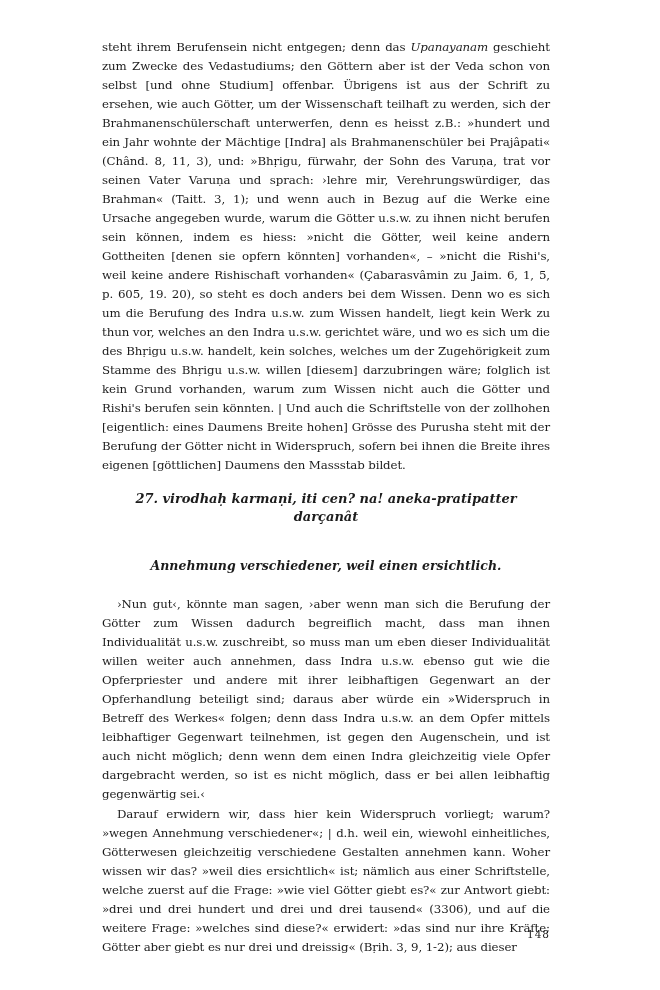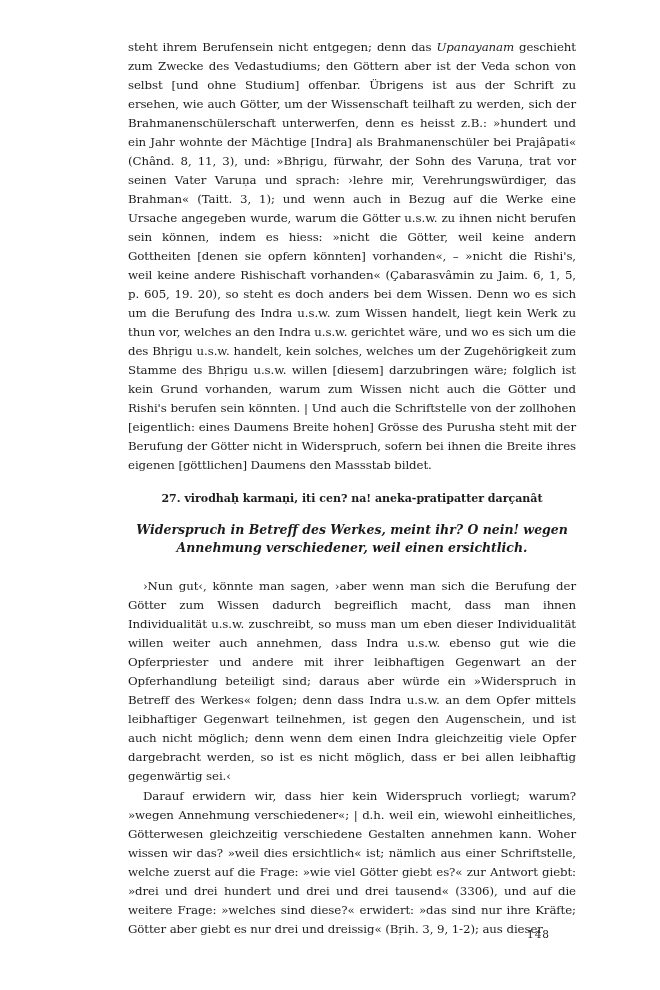--- a/index.html
+++ b/index.html
@@ -11,44 +11,45 @@
     position: relative;
     width: 660px;
     height: 990px;
     background: #ffffff;
     color: #1c1c1c;
     font-family: "DejaVu Serif", serif;
     overflow: hidden;
   }
   .text-block {
     position: absolute;
-    left: 128px;
+    left: 102px;
     top: 38px;
     width: 448px;
   }
   .body-para {
     margin: 0;
     font-size: 11.8px;
     line-height: 19px;
     text-align: justify;
     letter-spacing: -0.1px;
     hyphens: auto;
     -webkit-hyphens: auto;
   }
   .body-para.indented {
     text-indent: 15px;
   }
   .italic-term {
     font-style: italic;
   }
   .sutra-heading {
     margin: 15px 0 8px 0;
-    font-size: 11px;
+    font-size: 13px;
     line-height: 18px;
     font-weight: bold;
+    font-style: italic;
     text-align: center;
   }
   .sutra-translation {
     margin: 13px 0 0 0;
     font-size: 12.5px;
     line-height: 18px;
     font-weight: bold;
     font-style: italic;
     text-align: center;
   }
@@ -72,21 +73,21 @@
 </head>
 <body>
 
 <div class="page">
   <div class="text-block">
 
     <p class="body-para"><span>steht ihrem Berufensein nicht entgegen; denn das </span><em class="italic-term">Upanayanam</em><span> geschieht zum Zwecke des Vedastudiums; den Göttern aber ist der Veda schon von selbst [und ohne Studium] offenbar. Übrigens ist aus der Schrift zu ersehen, wie auch Götter, um der Wissenschaft teilhaft zu werden, sich der Brahmanenschülerschaft unterwerfen, denn es heisst z.B.: »hundert und ein Jahr wohnte der Mächtige [Indra] als Brahmanenschüler bei Prajâpati« (Chând. 8, 11, 3), und: »Bhṛigu, fürwahr, der Sohn des Varuṇa, trat vor seinen Vater Varuṇa und sprach: ›lehre mir, Verehrungswürdiger, das Brahman« (Taitt. 3, 1); und wenn auch in Bezug auf die Werke eine Ursache angegeben wurde, warum die Götter u.s.w. zu ihnen nicht berufen sein können, indem es hiess: »nicht die Götter, weil keine andern Gottheiten [denen sie opfern könnten] vorhanden«, – »nicht die Rishi's, weil keine andere Rishischaft vorhanden« (Çabarasvâmin zu Jaim. 6, 1, 5, p. 605, 19. 20), so steht es doch anders bei dem Wissen. Denn wo es sich um die Berufung des Indra u.s.w. zum Wissen handelt, liegt kein Werk zu thun vor, welches an den Indra u.s.w. gerichtet wäre, und wo es sich um die des Bhṛigu u.s.w. handelt, kein solches, welches um der Zugehörigkeit zum Stamme des Bhṛigu u.s.w. willen [diesem] darzubringen wäre; folglich ist kein Grund vorhanden, warum zum Wissen nicht auch die Götter und Rishi's berufen sein könnten. | Und auch die Schriftstelle von der zollhohen [eigentlich: eines Daumens Breite hohen] Grösse des Purusha steht mit der Berufung der Götter nicht in Widerspruch, sofern bei ihnen die Breite ihres eigenen [göttlichen] Daumens den Massstab bildet.</span></p>
 
     <h2 class="sutra-heading">27. virodhaḥ karmaṇi, iti cen? na! aneka-pratipatter darçanât</h2>
 
-    <h3 class="sutra-translation"><span>Widerspruch in Betreff des Werkes, meint ihr? O nein! wegen</span><br><span>Annehmung verschiedener, weil einen ersichtlich.</span></h3>
+    <h3 class="sutra-translation"><br><span>Annehmung verschiedener, weil einen ersichtlich.</span></h3>
 
     <p class="body-para indented objection-para">›Nun gut‹, könnte man sagen, ›aber wenn man sich die Berufung der Götter zum Wissen dadurch begreiflich macht, dass man ihnen Individualität u.s.w. zuschreibt, so muss man um eben dieser Individualität willen weiter auch annehmen, dass Indra u.s.w. ebenso gut wie die Opferpriester und andere mit ihrer leibhaftigen Gegenwart an der Opferhandlung beteiligt sind; daraus aber würde ein »Widerspruch in Betreff des Werkes« folgen; denn dass Indra u.s.w. an dem Opfer mittels leibhaftiger Gegenwart teilnehmen, ist gegen den Augenschein, und ist auch nicht möglich; denn wenn dem einen Indra gleichzeitig viele Opfer dargebracht werden, so ist es nicht möglich, dass er bei allen leibhaftig gegenwärtig sei.‹</p>
 
     <p class="body-para indented reply-para">Darauf erwidern wir, dass hier kein Widerspruch vorliegt; warum? »wegen Annehmung verschiedener«; | d.h. weil ein, wiewohl einheitliches, Götterwesen gleichzeitig verschiedene Gestalten annehmen kann. Woher wissen wir das? »weil dies ersichtlich« ist; nämlich aus einer Schriftstelle, welche zuerst auf die Frage: »wie viel Götter giebt es?« zur Antwort giebt: »drei und drei hundert und drei und drei tausend« (3306), und auf die weitere Frage: »welches sind diese?« erwidert: »das sind nur ihre Kräfte; Götter aber giebt es nur drei und dreissig« (Bṛih. 3, 9, 1-2); aus dieser</p>
 
   </div>
 
   <div class="page-number">148</div>
 </div>
 

